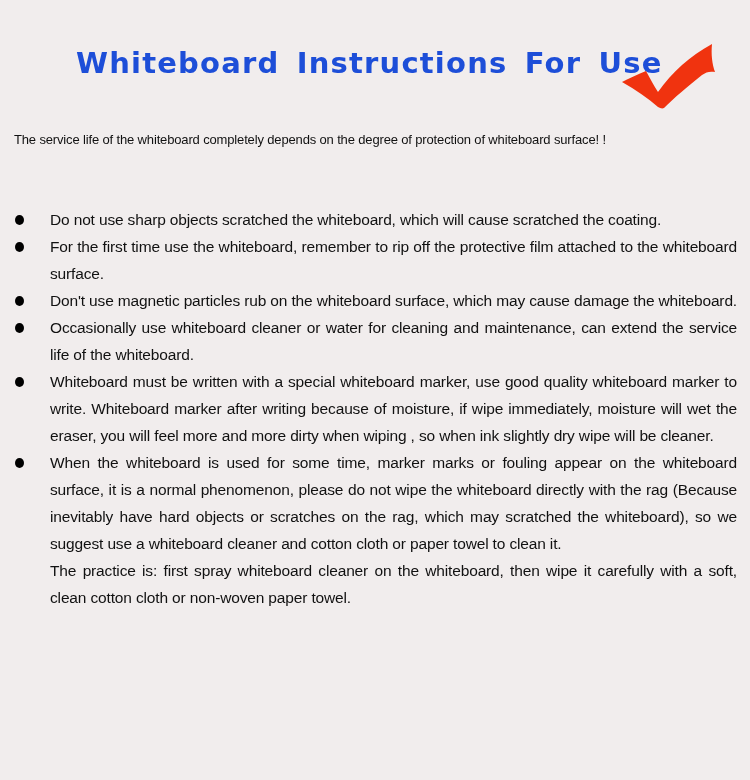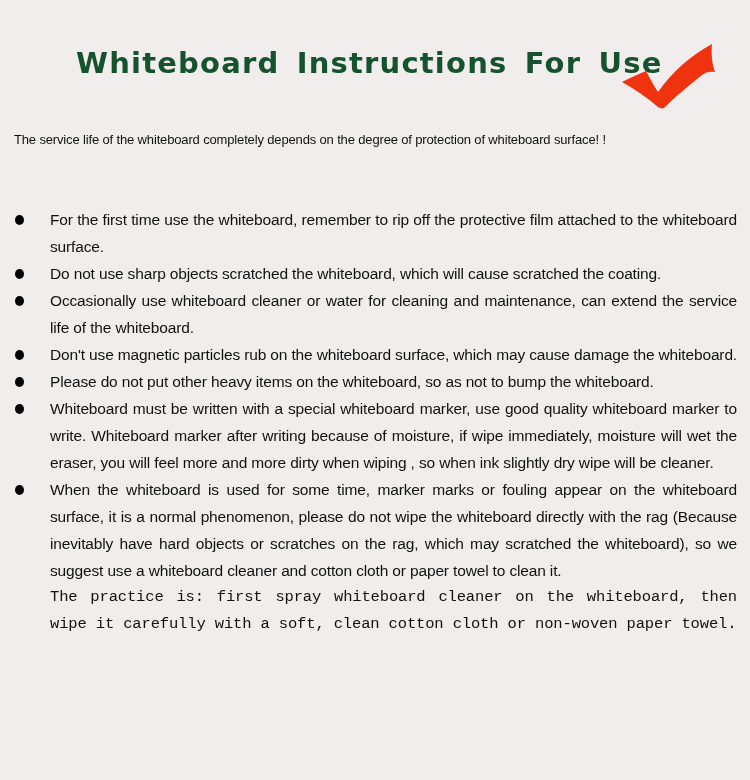--- a/index.html
+++ b/index.html
@@ -24,21 +24,21 @@
     }
     .title {
       position: absolute;
       left: 76px;
       top: 46px;
       font-family: "DejaVu Sans", sans-serif;
       font-weight: bold;
       font-size: 29px;
       letter-spacing: 1.2px;
       word-spacing: 6px;
-      color: #14532d;
+      color: #1d4ed8;
       white-space: nowrap;
       transform: scaleX(1.0);
       transform-origin: left center;
     }
     .check {
       position: absolute;
       left: 620px;
       top: 42px;
       width: 98px;
       height: 68px;
@@ -79,55 +79,50 @@
       border-radius: 50%;
       background: #000;
     }
     .practice {
       padding-left: 50px;
       padding-right: 13px;
       font-size: 15.5px;
       line-height: 27px;
       text-align: justify;
       letter-spacing: -0.15px;
-      font-family: Liberation Mono, monospace;
     }
   </style>
 </head>
 <body>
 
 <div class="header">
   <div class="title">Whiteboard Instructions For Use</div>
   <svg class="check" viewBox="0 0 98 68" xmlns="http://www.w3.org/2000/svg">
     <path d="M2,40 C10,36 18,32 26,29 C30,36 34,44 38,50 C52,30 70,14 92,2 C91,12 92,22 95,30 C90,29 86,30 82,33 C68,44 54,56 44,66 C42,67 40,66 38,65 C28,56 16,48 2,40 Z" fill="#f0330f"></path>
   </svg>
 </div>
 
 <div class="intro">The service life of the whiteboard completely depends on the degree of protection of whiteboard surface! !</div>
 
 <ul class="list">
   <li class="item">
     <span class="bullet"></span>
-    <span>For the first time use the whiteboard, remember to rip off the protective film attached to the whiteboard surface.</span>
-  </li>
-  <li class="item">
-    <span class="bullet"></span>
     <span>Do not use sharp objects scratched the whiteboard, which will cause scratched the coating.</span>
   </li>
   <li class="item">
     <span class="bullet"></span>
-    <span>Occasionally use whiteboard cleaner or water for cleaning and maintenance, can extend the service life of the whiteboard.</span>
+    <span>For the first time use the whiteboard, remember to rip off the protective film attached to the whiteboard surface.</span>
   </li>
   <li class="item">
     <span class="bullet"></span>
     <span>Don't use magnetic particles rub on the whiteboard surface, which may cause damage the whiteboard.</span>
   </li>
   <li class="item">
     <span class="bullet"></span>
-    <span>Please do not put other heavy items on the whiteboard, so as not to bump the whiteboard.</span>
+    <span>Occasionally use whiteboard cleaner or water for cleaning and maintenance, can extend the service life of the whiteboard.</span>
   </li>
   <li class="item">
     <span class="bullet"></span>
     <span>Whiteboard must be written with a special whiteboard marker, use good quality whiteboard marker to write. Whiteboard marker after writing because of moisture, if wipe immediately, moisture will wet the eraser, you will feel more and more dirty when wiping , so when ink slightly dry wipe will be cleaner.</span>
   </li>
   <li class="item">
     <span class="bullet"></span>
     <span>When the whiteboard is used for some time, marker marks or fouling appear on the whiteboard surface, it is a normal phenomenon, please do not wipe the whiteboard directly with the rag (Because inevitably have hard objects or scratches on the rag, which may scratched the whiteboard), so we suggest use a whiteboard cleaner and cotton cloth or paper towel to clean it.</span>
   </li>
   <li class="practice">The practice is: first spray whiteboard cleaner on the whiteboard, then wipe it carefully with a soft, clean cotton cloth or non-woven paper towel.</li>

